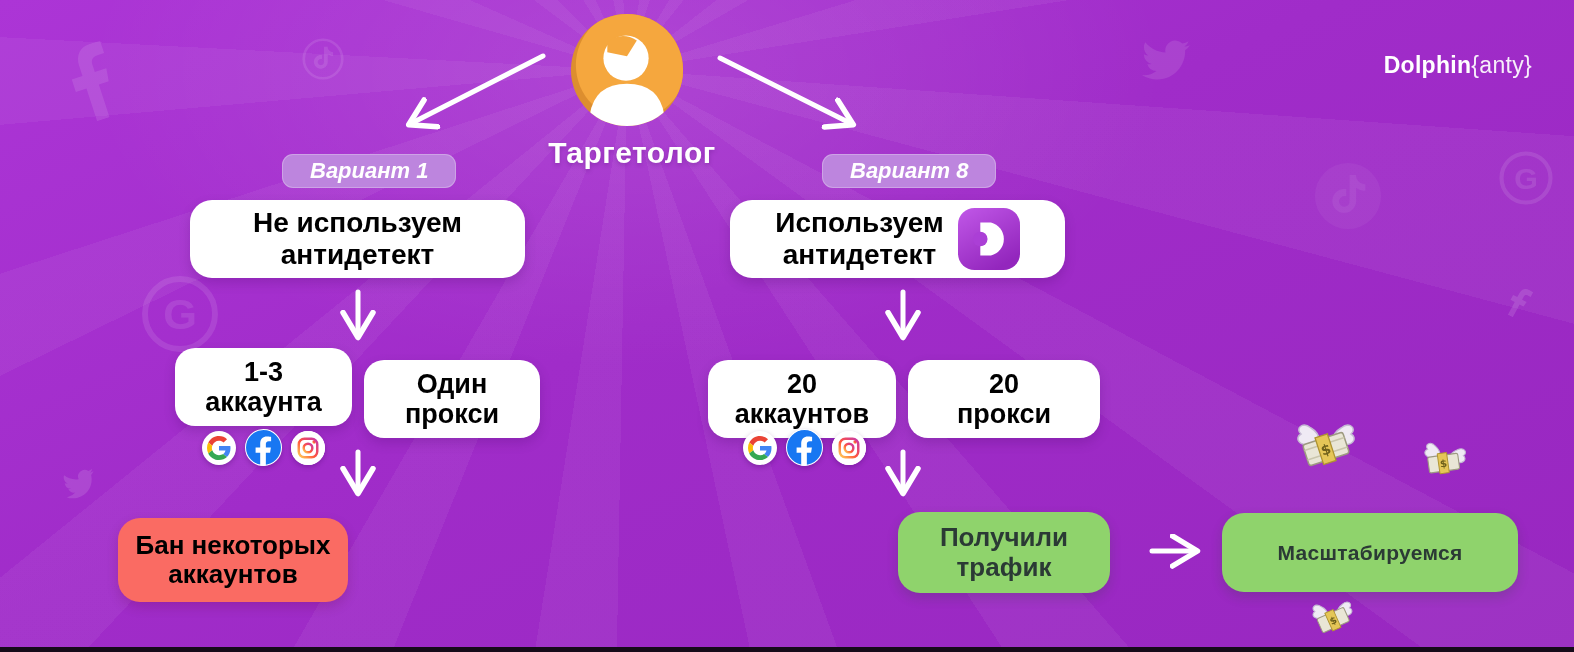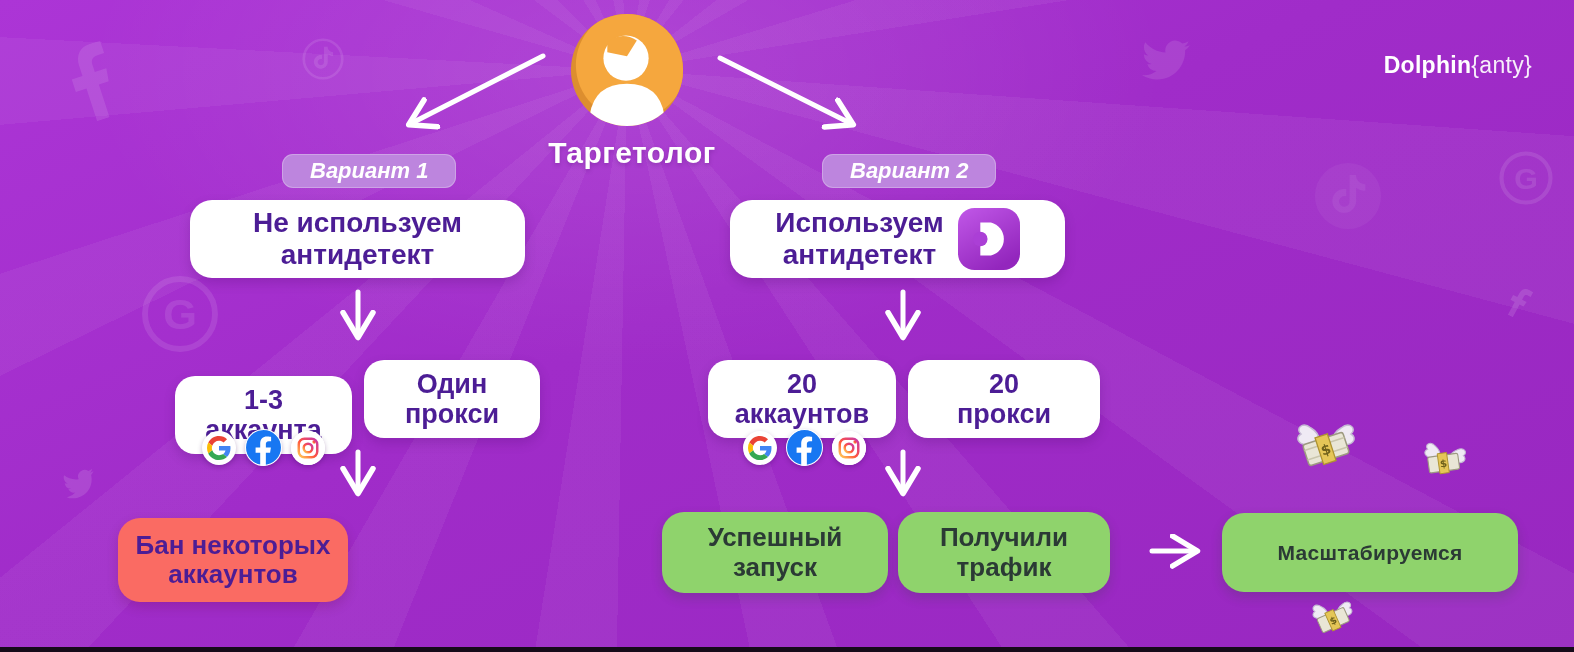--- a/index.html
+++ b/index.html
@@ -19,21 +19,21 @@
     color:#fff;font-size:30px;font-weight:700;letter-spacing:0.5px;
     text-shadow:0 2px 4px rgba(60,0,90,0.25);}
   .brand{position:absolute;right:42px;top:52px;color:#fff;font-size:23px;letter-spacing:0.3px;}
   .brand b{font-weight:700;}
   .brand span.light{font-weight:400;opacity:0.92;}
   .badge{position:absolute;height:34px;padding:0 28px;border-radius:11px;
     background:#BD85DE;box-shadow:inset 0 0 0 1px rgba(255,255,255,0.25);
     color:#fff;font-size:22px;font-weight:700;display:flex;align-items:center;justify-content:center;font-style:italic;}
   .box{position:absolute;background:#fff;border-radius:22px;
     display:flex;flex-direction:column;align-items:center;justify-content:center;
-    color:#4c1d95;font-weight:700;text-align:center;line-height:1.13;
+    color:#000000;font-weight:700;text-align:center;line-height:1.13;
     box-shadow:0 5px 12px rgba(60,0,90,0.20);}
   .box.approach{font-size:28px;}
   .box.small{font-size:27px;border-radius:20px;}
   .box.red{background:#FA6B63;box-shadow:0 5px 12px rgba(90,0,40,0.18);font-size:26px;}
   .box.green{background:#8FD36C;box-shadow:0 5px 12px rgba(20,70,20,0.18);color:#2B3A35;font-size:26px;}
   .box.final{font-size:21px;letter-spacing:0.3px;}
   .approach-row{display:flex;align-items:center;gap:14px;}
   .dlogo{width:62px;height:62px;flex:0 0 62px;}
   .dlogo svg{display:block;width:100%;height:100%;}
   .icon-row{position:absolute;display:flex;align-items:center;gap:9px;}
@@ -128,21 +128,21 @@
         <path d="M40 32 q14 -12 30 -2 l-10 16 -20 -4 z" fill="#F5A73E"></path>
         <path d="M22 106 q5 -32 38 -32 q33 0 38 32 v16 h-76 z" fill="#fff"></path>
       </g>
     </svg>
   </div>
   <div class="persona">Таргетолог</div>
 
   <div class="brand"><b>Dolphin</b><span class="light">{anty}</span></div>
 
   <div class="badge" style="left:282px;top:154px;">Вариант 1</div>
-  <div class="badge" style="left:822px;top:154px;">Вариант 2</div>
+  <div class="badge" style="left:822px;top:154px;">Вариант 8</div>
 
   <div class="box approach" style="left:190px;top:200px;width:335px;height:78px;">
     <span>Не используем</span>
     <span>антидетект</span>
   </div>
   <div class="box approach" style="left:730px;top:200px;width:335px;height:78px;">
     <div class="approach-row">
       <div>
         <div>Используем</div>
         <div>антидетект</div>
@@ -156,21 +156,21 @@
               </linearGradient>
             </defs>
           <rect width="64" height="64" rx="17" fill="url(#dg)"></rect>
           <path d="M23 15 H34 a17.5 17.5 0 0 1 0 34 H23 z" fill="#fff"></path>
           <circle cx="23" cy="32" r="7.5" fill="#AB3FD6"></circle>
         </svg>
       </div>
     </div>
   </div>
 
-  <div class="box small" style="left:175px;top:376px;width:177px;height:78px;">
+  <div class="box small" style="left:175px;top:348px;width:177px;height:78px;">
     <span>1-3</span>
     <span>аккаунта</span>
   </div>
   <div class="box small" style="left:364px;top:360px;width:176px;height:78px;">
     <span>Один</span>
     <span>прокси</span>
   </div>
   <div class="box small" style="left:708px;top:360px;width:188px;height:78px;">
     <span>20</span>
     <span>аккаунтов</span>
@@ -233,24 +233,20 @@
           <circle cx="18" cy="18" r="4.6" fill="none" stroke="url(#igg)" stroke-width="2.6"></circle>
           <circle cx="24.4" cy="11.6" r="1.8" fill="url(#igg)"></circle>
         </svg>
     </span>
   </div>
 
   <div class="box red" style="left:118px;top:510px;width:230px;height:84px;margin-top:8px;">
     <span>Бан некоторых</span>
     <span>аккаунтов</span>
   </div>
-  <div class="box green" style="left:662px;top:512px;width:226px;height:81px;">
-    <span>Успешный</span>
-    <span>запуск</span>
-  </div>
   <div class="box green" style="left:898px;top:512px;width:212px;height:81px;">
     <span>Получили</span>
     <span>трафик</span>
   </div>
   <div class="box green final" style="left:1222px;top:513px;width:296px;height:79px;">
     <span>Масштабируемся</span>
   </div>
 
   <div class="money" style="left:1290px;top:418px;width:72px;height:56px;">
     <svg viewBox="0 0 72 52">

